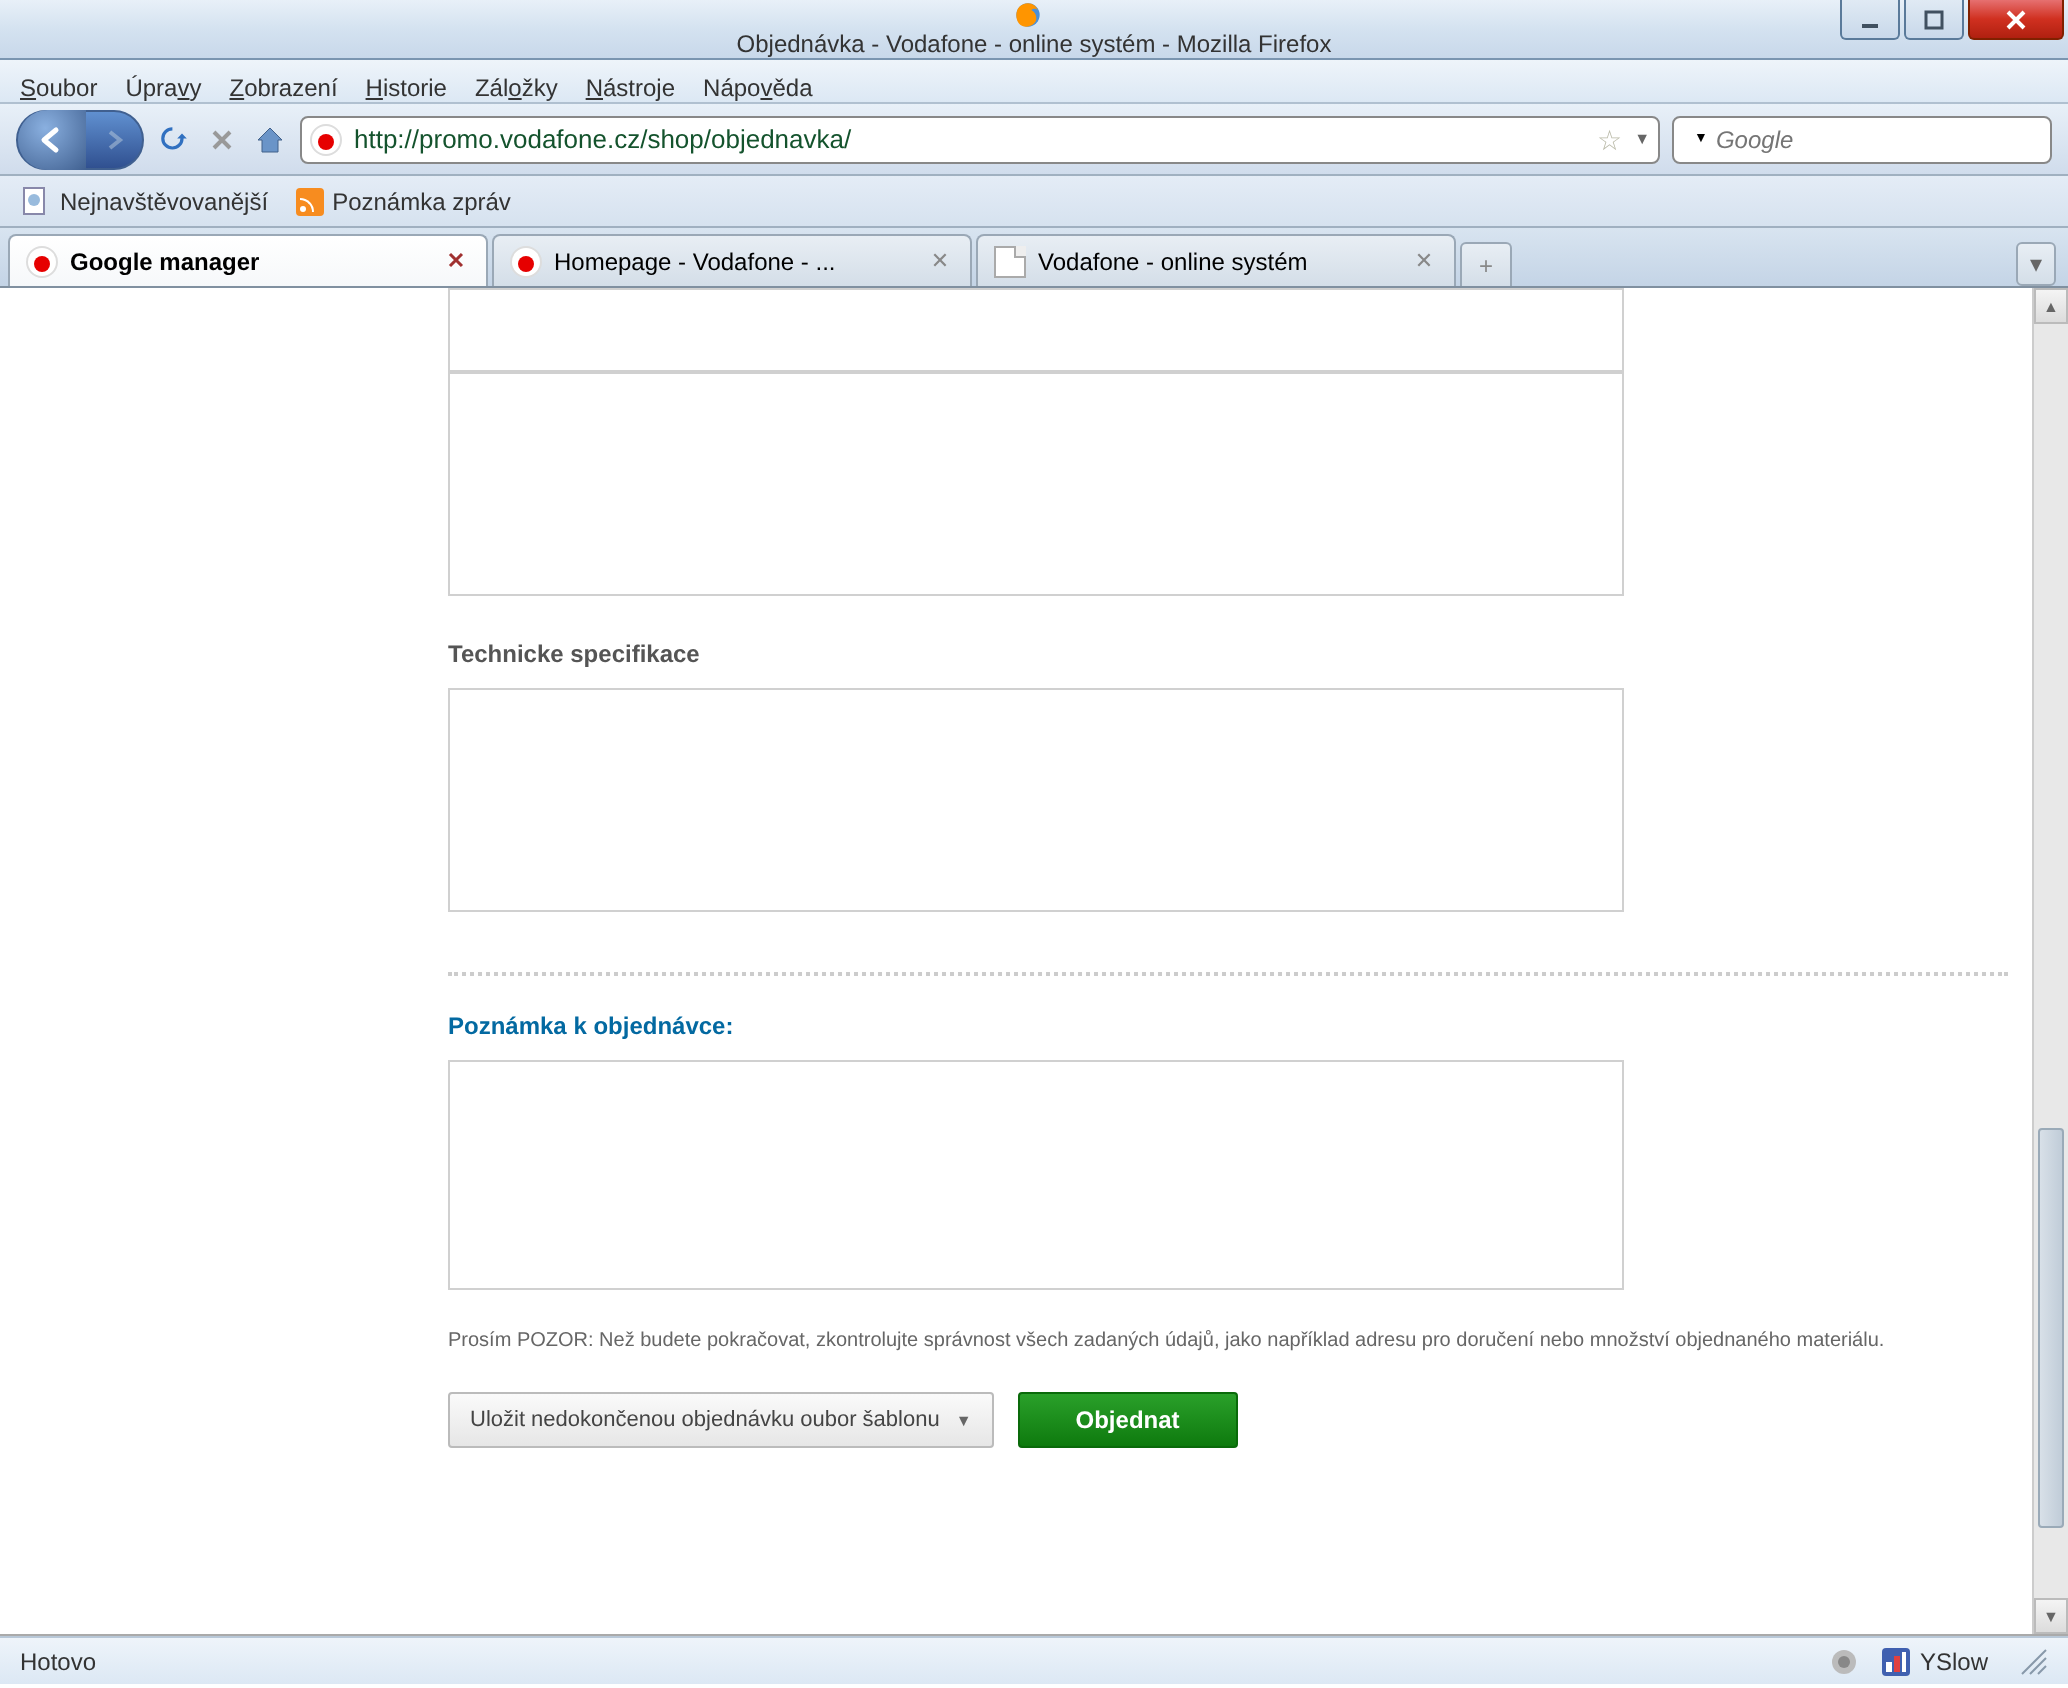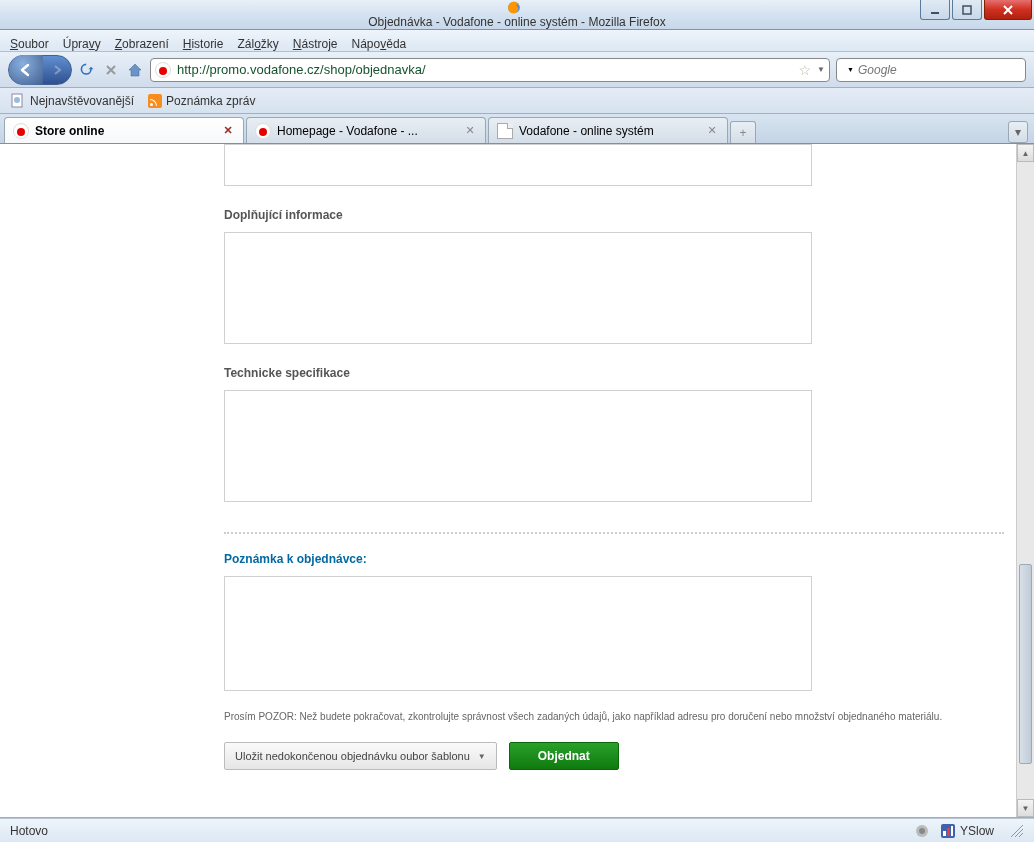--- a/index.html
+++ b/index.html
@@ -197,21 +197,21 @@
   </div>
   <div class="bm-item">
     <span class="rss"></span>
     <span>Poznámka zpráv</span>
   </div>
 </div>
 
 <div class="tabbar" style="position:relative;">
   <div class="tab active">
     <span class="voda fav"></span>
-    <span class="label">Store online</span>
+    <span class="label">Google manager</span>
     <span class="close-x">✕</span>
   </div>
   <div class="tab inactive">
     <span class="voda fav"></span>
     <span class="label">Homepage - Vodafone - ...</span>
     <span class="close-x" style="color:#888;">✕</span>
   </div>
   <div class="tab inactive">
     <span class="page-icon fav"></span>
     <span class="label">Vodafone - online systém</span>
@@ -219,21 +219,20 @@
   </div>
   <div class="newtab">+</div>
   <div class="tab-list-btn">▾</div>
 </div>
 
 <div class="content-wrap">
   <div class="content">
     <div class="form-area">
       <div class="textarea-box box-top"></div>
 
-      <div class="section-label">Doplňující informace</div>
       <div class="textarea-box box-mid"></div>
 
       <div class="section-label">Technicke specifikace</div>
       <div class="textarea-box box-mid"></div>
 
       <div class="divider"></div>
 
       <div class="note-label">Poznámka k objednávce:</div>
       <div class="textarea-box box-note"></div>
 

